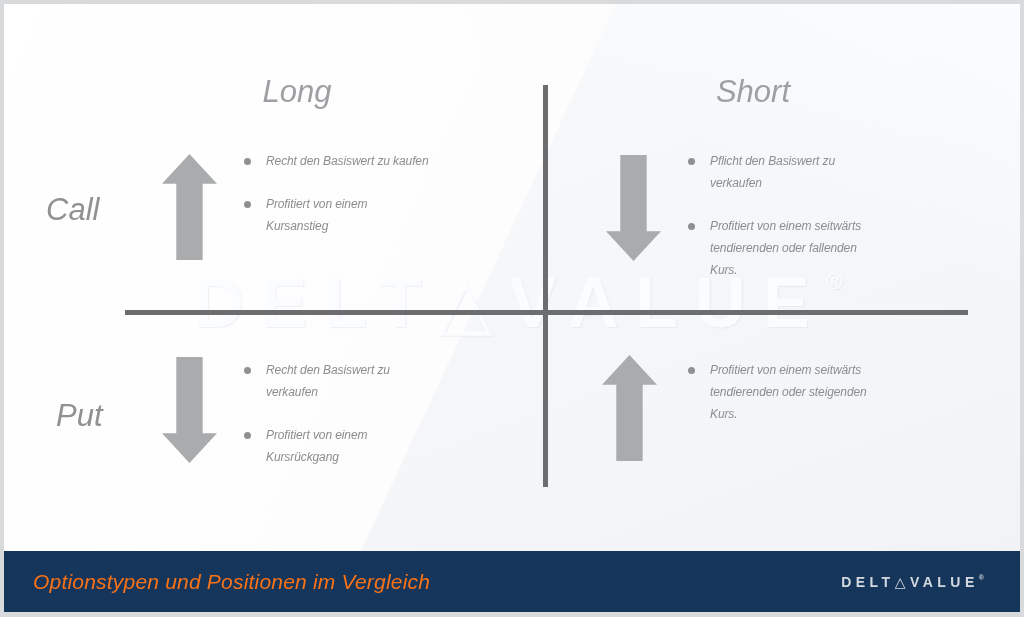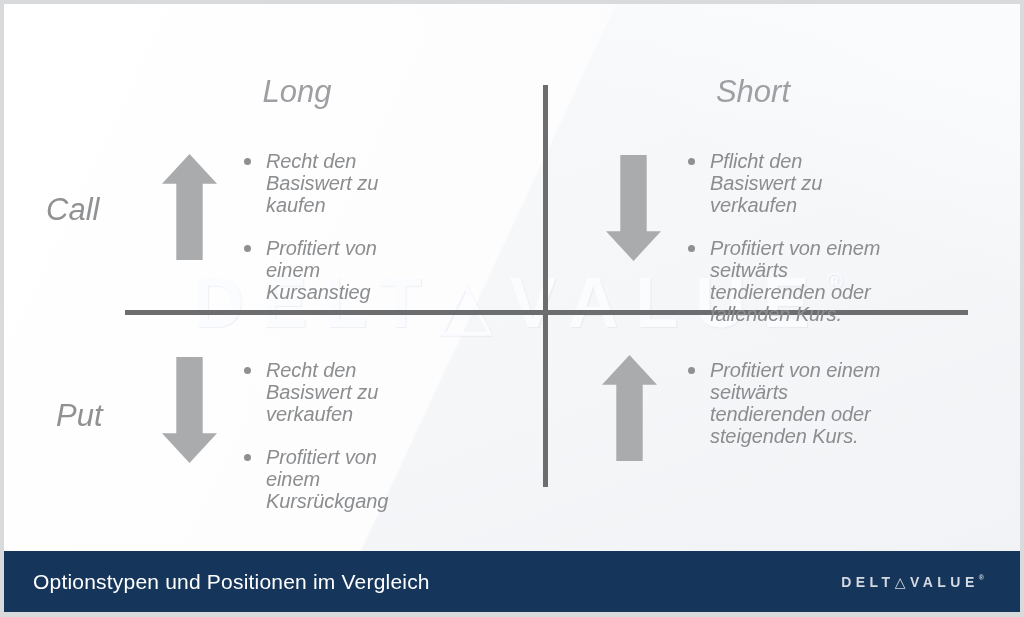--- a/index.html
+++ b/index.html
@@ -105,21 +105,21 @@
   }
   .dot {
     flex: 0 0 auto;
     width: 7px;
     height: 7px;
     border-radius: 50%;
     background: #8e9092;
     margin: 8px 15px 0 0;
   }
   .btext {
-    font-size: 20px;
+    font-size: 12px;
     font-style: italic;
     line-height: 22px;
     color: #8b8d8f;
     letter-spacing: -0.1px;
   }
   
   .footer-bar {
     position: absolute;
     left: 4px;
     right: 4px;
@@ -127,22 +127,23 @@
     height: 61px;
     background: #16355a;
     display: flex;
     align-items: center;
     justify-content: space-between;
     padding: 0 36px 0 29px;
     z-index: 20;
   }
   .footer-title {
     font-size: 21px;
-    color: #ffffff;
+    color: #f97316;
     letter-spacing: 0.2px;
+    font-style: italic;
   }
   .footer-brand {
     font-size: 14px;
     font-weight: bold;
     letter-spacing: 4.5px;
     color: #d3d9e0;
     white-space: nowrap;
   }
   .footer-brand sup { font-size: 7px; vertical-align: 7px; letter-spacing: 0; }
 </style>

